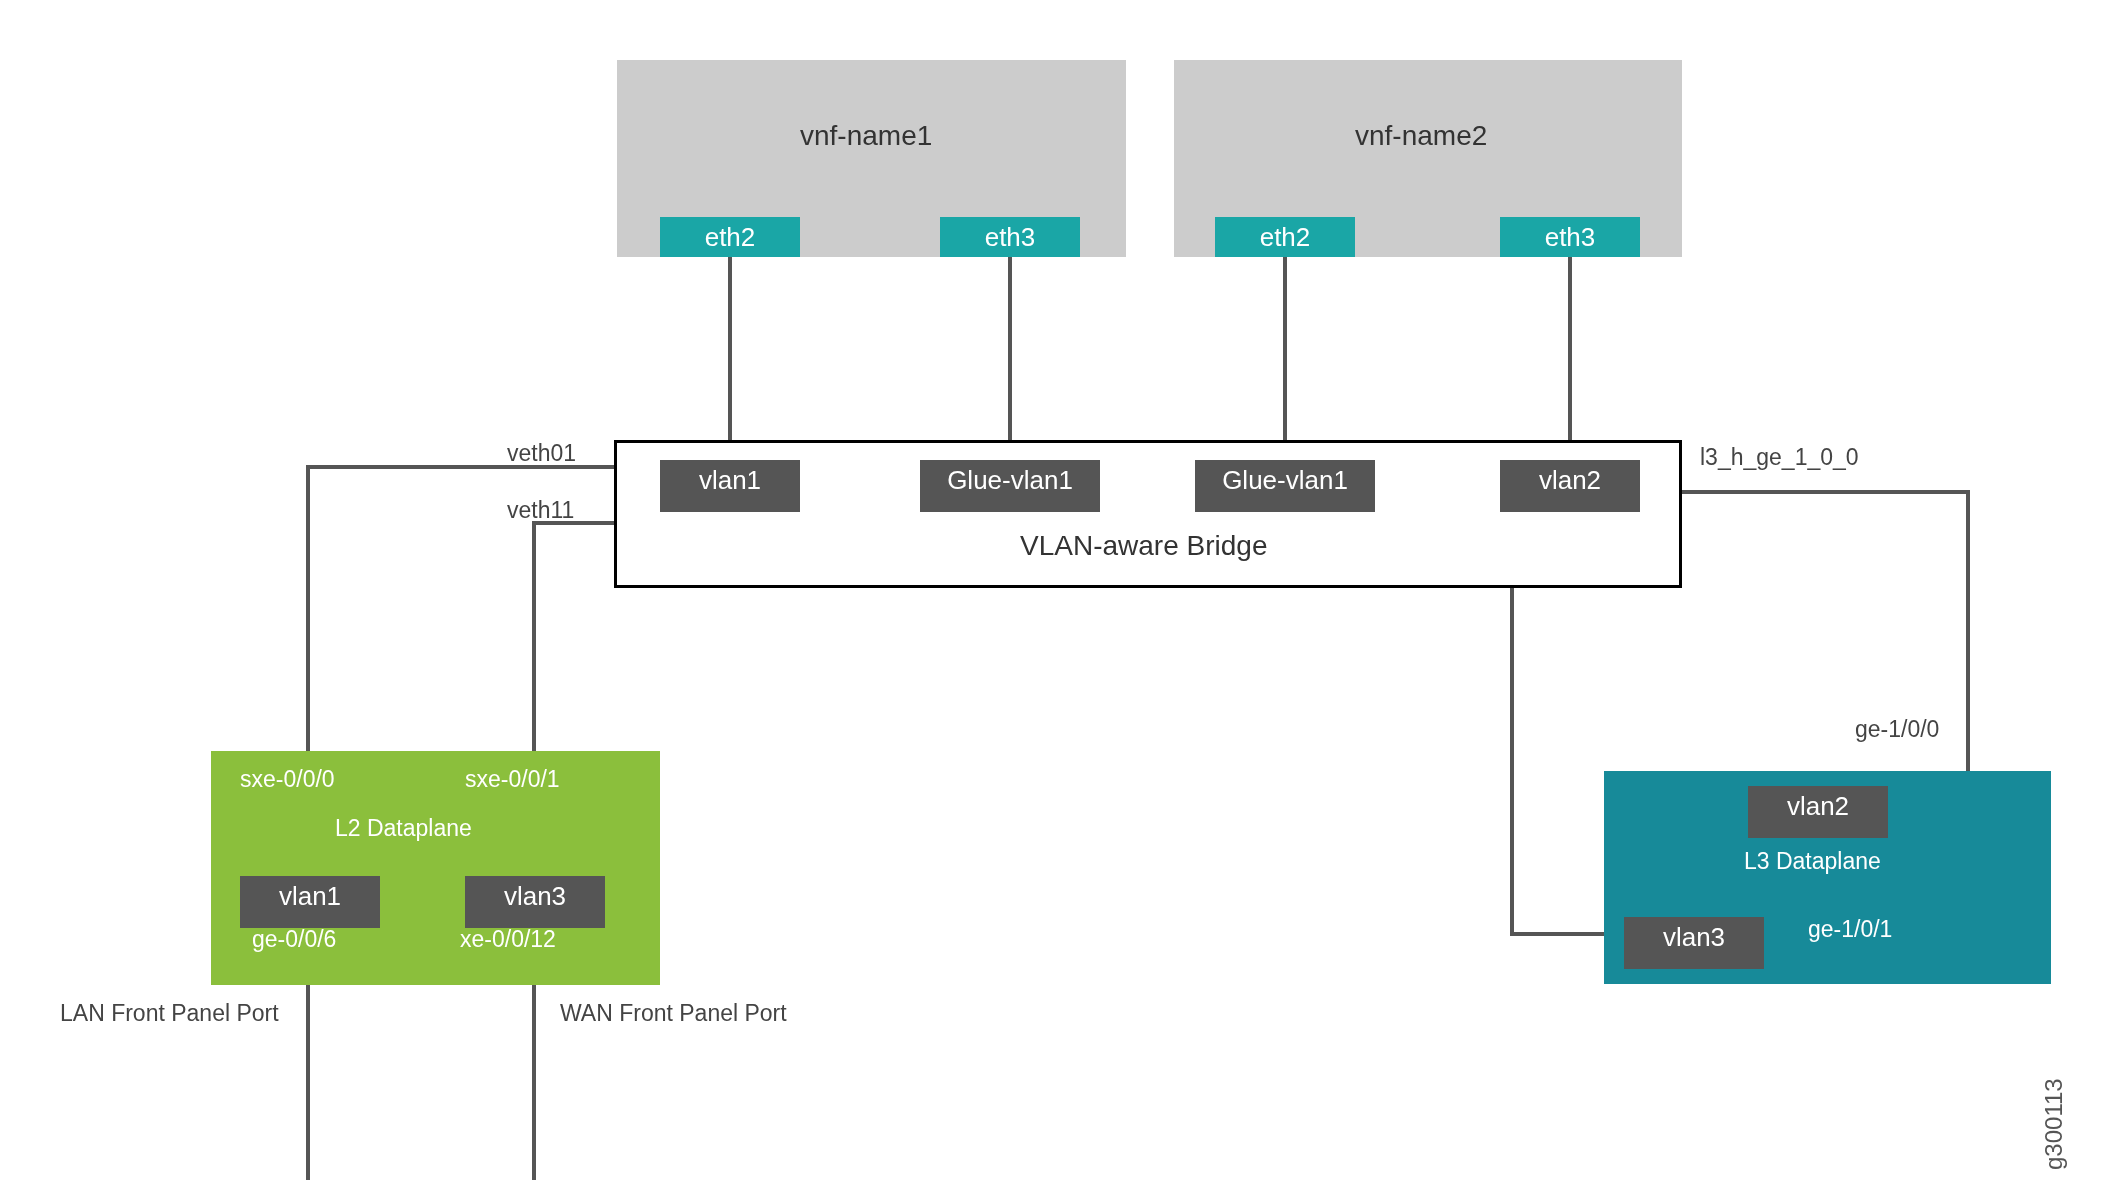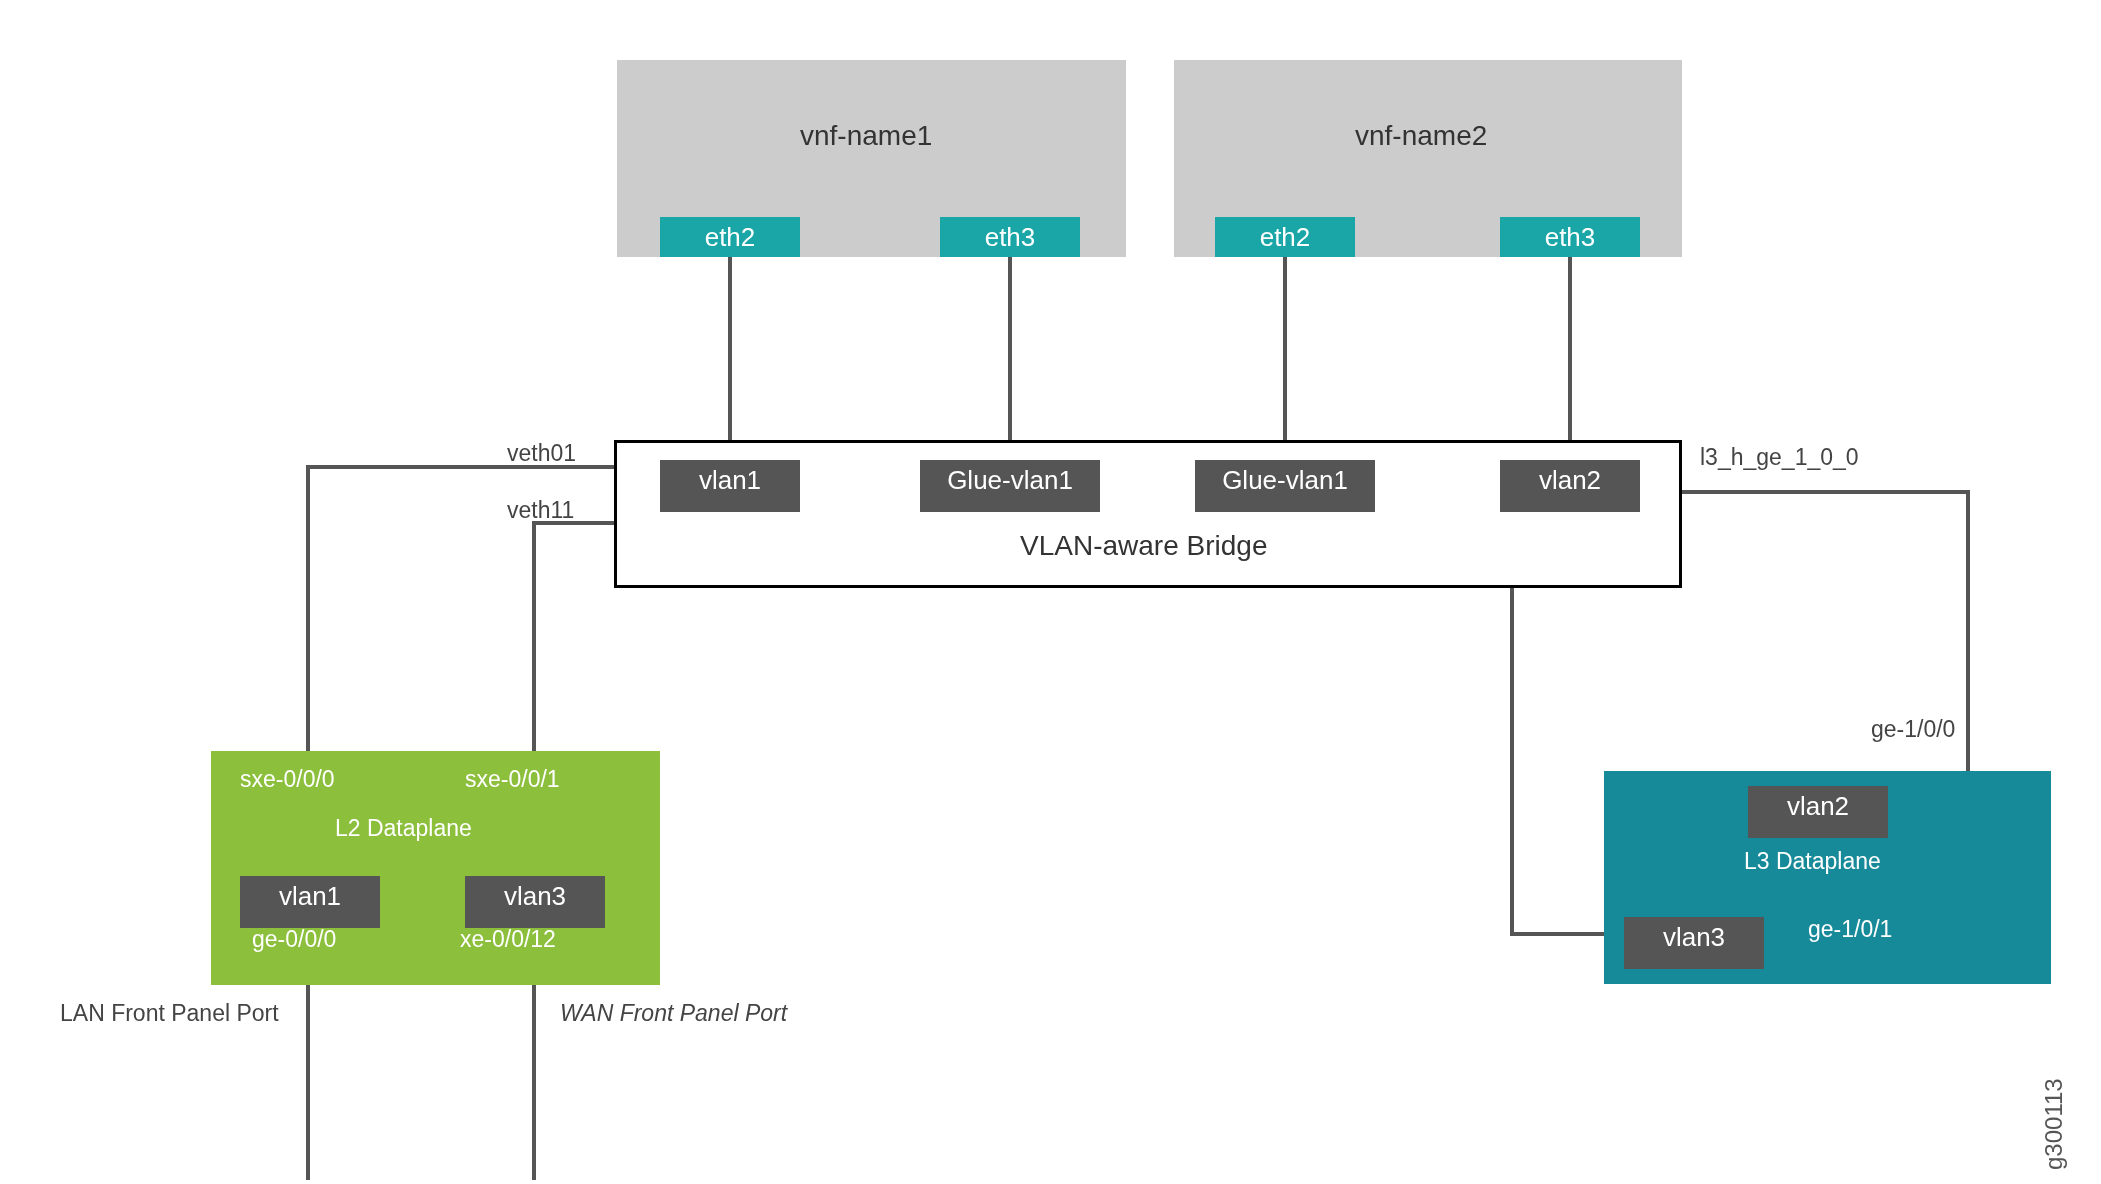--- a/index.html
+++ b/index.html
@@ -112,38 +112,38 @@
 <div class="label" style="left:1700px; top:444px;">l3_h_ge_1_0_0</div>
 
 <div class="hline" style="left:306px; top:465px; width:308px;"></div>
 <div class="vline" style="left:306px; top:465px; height:286px;"></div>
 
 <div class="hline" style="left:532px; top:521px; width:82px;"></div>
 <div class="vline" style="left:532px; top:521px; height:230px;"></div>
 
 <div class="hline" style="left:1682px; top:490px; width:288px;"></div>
 <div class="vline" style="left:1966px; top:490px; height:281px;"></div>
-<div class="label" style="left:1855px; top:716px;margin-left:16px;">ge-1/0/0</div>
+<div class="label" style="left:1855px; top:716px;">ge-1/0/0</div>
 
 <div class="vline" style="left:1510px; top:588px; height:348px;"></div>
 <div class="hline" style="left:1510px; top:932px; width:94px;"></div>
 
 <div class="box l2" style="left:211px; top:751px; width:449px; height:234px;"></div>
 <div class="label white-text" style="left:240px; top:766px;">sxe-0/0/0</div>
 <div class="label white-text" style="left:465px; top:766px;">sxe-0/0/1</div>
 <div class="label white-text" style="left:335px; top:815px;">L2 Dataplane</div>
 <div class="chip" style="left:240px; top:876px; width:140px;">vlan1</div>
 <div class="chip" style="left:465px; top:876px; width:140px;">vlan3</div>
-<div class="label white-text" style="left:252px; top:926px;">ge-0/0/0</div>
+<div class="label white-text" style="left:252px; top:926px;">ge-0/0/6</div>
 <div class="label white-text" style="left:460px; top:926px;">xe-0/0/12</div>
 
 <div class="box l3" style="left:1604px; top:771px; width:447px; height:213px;"></div>
 <div class="chip" style="left:1748px; top:786px; width:140px;">vlan2</div>
 <div class="label white-text" style="left:1744px; top:848px;">L3 Dataplane</div>
 <div class="chip" style="left:1624px; top:917px; width:140px;">vlan3</div>
 <div class="label white-text" style="left:1808px; top:916px;">ge-1/0/1</div>
 
 <div class="vline" style="left:306px; top:985px; height:195px;"></div>
 <div class="vline" style="left:532px; top:985px; height:195px;"></div>
 <div class="label" style="left:60px; top:1000px;">LAN Front Panel Port</div>
-<div class="label" style="left:560px; top:1000px;font-style:italic;">WAN Front Panel Port</div>
+<div class="label" style="left:560px; top:1000px;">WAN Front Panel Port</div>
 
 <div class="label rot" style="left:2040px; top:1170px; font-size:24px; color:#555;">g300113</div>
 
 </body></html>

